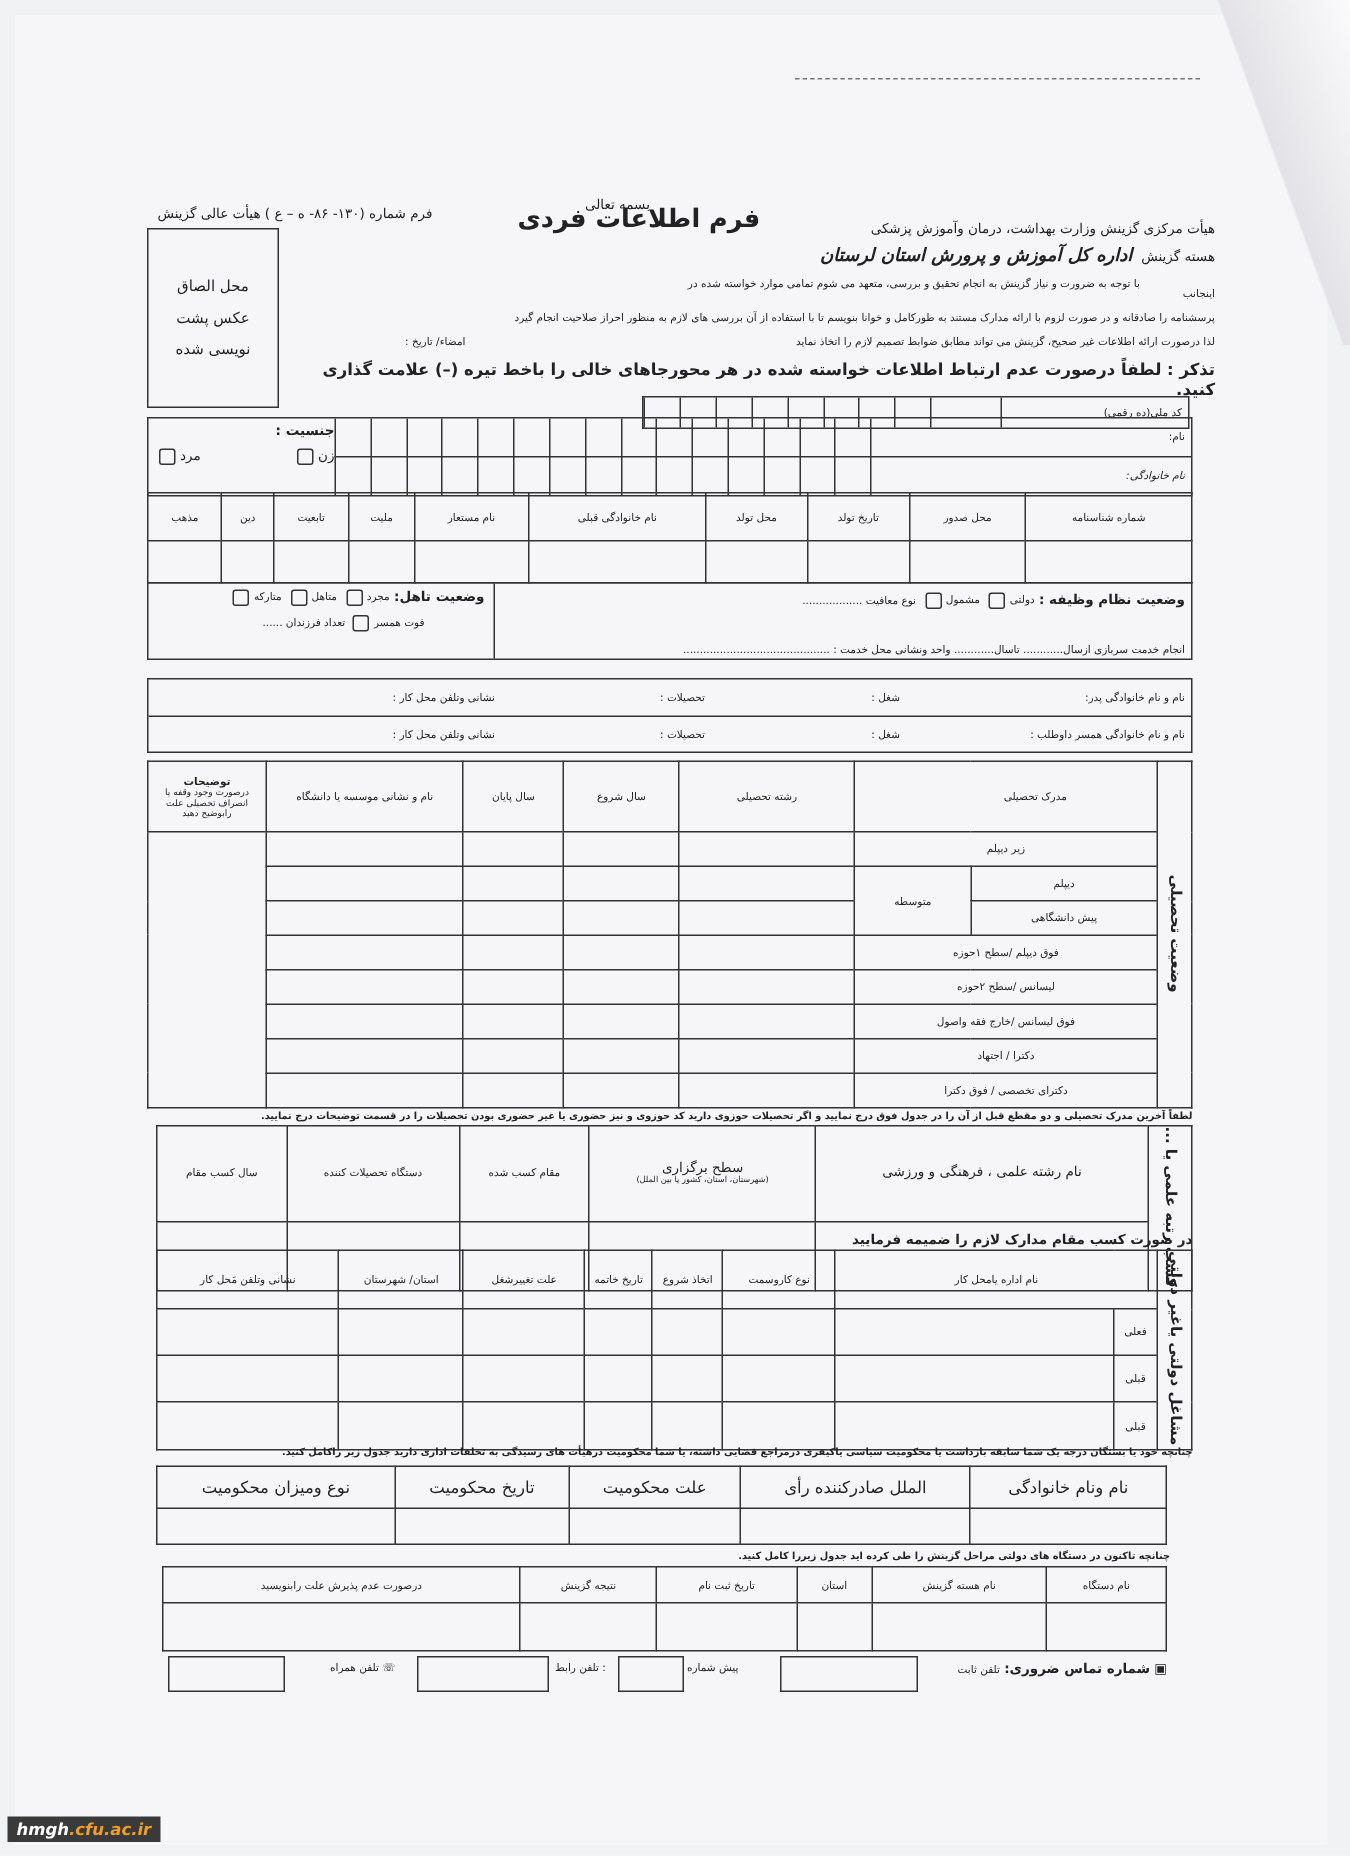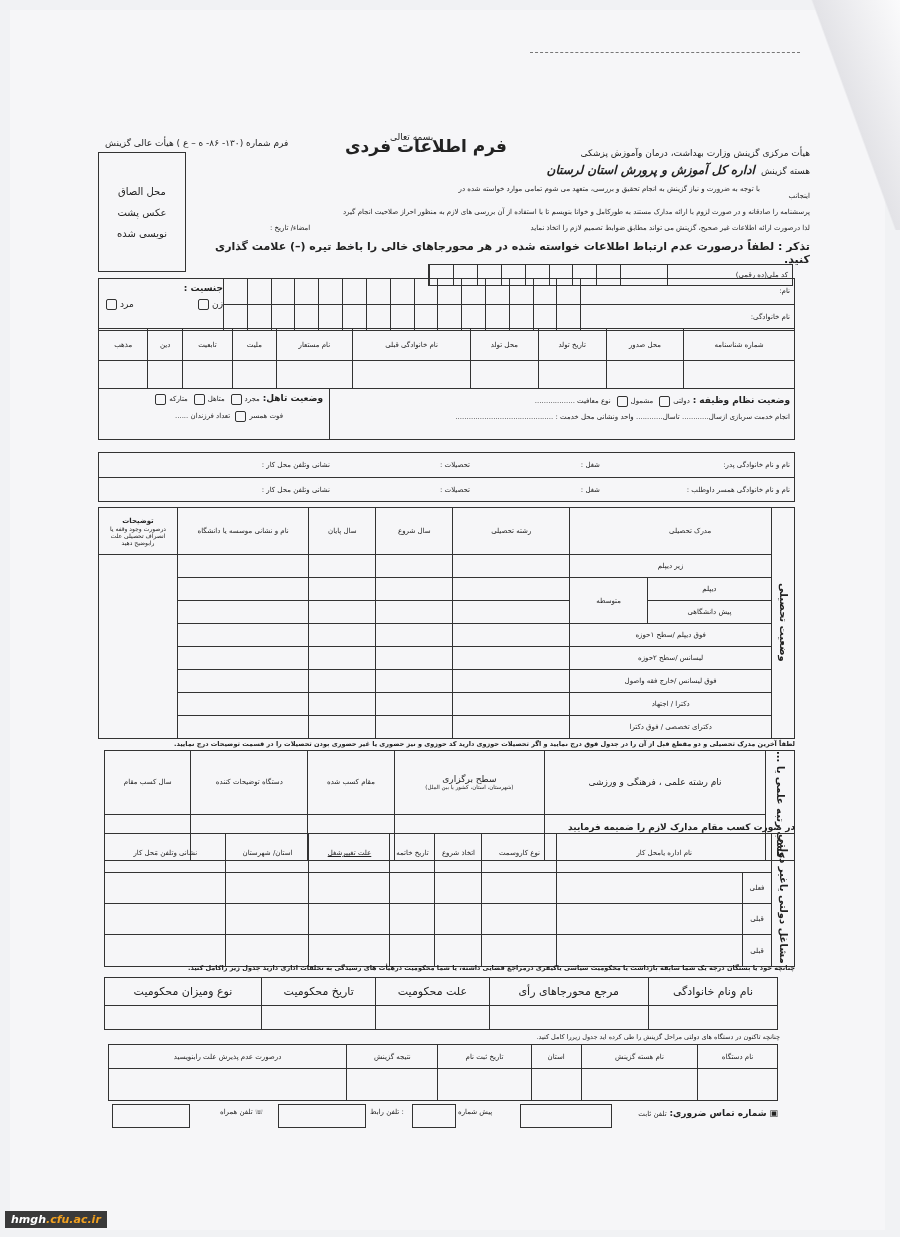--- a/index.html
+++ b/index.html
@@ -89,21 +89,21 @@
         <div style="flex:1;border-right:1px solid #333;"></div>
         <div style="flex:1;border-right:1px solid #333;"></div>
         <div style="flex:1;border-right:1px solid #333;"></div>
         <div style="flex:1;border-right:1px solid #333;"></div>
         <div style="flex:1;border-right:1px solid #333;"></div>
         <div style="flex:1;border-right:1px solid #333;"></div>
         <div style="flex:1;"></div>
     </div>
     <div class="abs" style="left:124px;top:25px;width:571px;border-top:1px solid #333;"></div>
     <div class="abs rtl tiny" style="right:4px;top:8px;">نام:</div>
-    <div class="abs rtl tiny" style="right:4px;top:34px;">نام خانوادگی:</div>
+    <div class="abs rtl tiny" style="right:4px;top:34px;font-style:italic;">نام خانوادگی:</div>
   </div>
 
   <table class="abs rtl tiny" style="left:0;top:64px;width:697px;height:60px;">
     <tbody>
         <tr style="height:32px;">
       <td>شماره شناسنامه</td>
       <td>محل صدور</td>
       <td>تاریخ تولد</td>
       <td>محل تولد</td>
       <td>نام خانوادگی قبلی</td>
@@ -139,21 +139,21 @@
     <div class="tiny" style="margin-top:6px;margin-right:40px;">
       <span><span>فوت همسر</span><span class="cb"></span></span>
       <span>تعداد فرزندان ......</span>
     </div>
   </div>
   <div class="abs rtl small" style="right:4px;top:6px;width:440px;">
     <span class="bold">وضعیت نظام وظیفه :</span>
     <span class="tiny"><span>دولتی</span><span class="cb"></span></span>
     <span class="tiny"><span>مشمول</span><span class="cb"></span></span>
     <span class="tiny">نوع معافیت ..................</span>
-    <div class="tiny" style="margin-top:6px;">انجام خدمت سربازی ازسال............ تاسال............ واحد ونشانی محل خدمت : ............................................</div>
+    <div class="tiny" style="margin-top:23px;">انجام خدمت سربازی ازسال............ تاسال............ واحد ونشانی محل خدمت : ............................................</div>
   </div>
 </div>
 
 <div class="abs rtl tiny" style="left:98px;top:452px;width:695px;height:48px;border:1px solid #333;">
   <div style="height:24px;border-bottom:1px solid #333;display:flex;align-items:center;gap:0;">
     <span style="width:190px;padding-right:4px;">نام و نام خانوادگی پدر:</span>
     <span style="width:130px;">شغل :</span>
     <span style="width:140px;">تحصیلات :</span>
     <span>نشانی وتلفن محل کار :</span>
   </div>
@@ -244,21 +244,21 @@
 <table class="abs rtl tiny" style="left:104px;top:750px;width:691px;height:64px;">
   <tbody>
       <tr style="height:36px;">
     <td rowspan="2" style="width:22px;"><span class="vlabel">کسب رتبه علمی یا ...</span></td>
     <td class="small">نام رشته علمی ، فرهنگی و ورزشی</td>
     <td>
           <div class="small">سطح برگزاری</div>
           <div style="font-size:5.5px;">(شهرستان، استان، کشور یا بین الملل)</div>
         </td>
     <td>مقام کسب شده</td>
-    <td>دستگاه توضیحات کننده</td>
+    <td>دستگاه تحصیلات کننده</td>
     <td>سال کسب مقام</td>
   </tr>
   <tr style="height:26px;">
         <td></td>
         <td></td>
         <td></td>
         <td></td>
         <td></td>
       </tr>
 </tbody>
@@ -266,21 +266,21 @@
 <div class="abs rtl small bold" style="right:105px;top:822px;">در صورت کسب مقام مدارک لازم را ضمیمه فرمایید</div>
 
 <table class="abs rtl tiny" style="left:104px;top:833px;width:691px;height:128px;">
   <tbody>
       <tr style="height:38px;">
     <td rowspan="4" style="width:16px;"><span class="vlabel">مشاغل دولتی یاغیر دولتی</span></td>
     <td colspan="2" style="width:130px;">نام اداره یامحل کار</td>
     <td style="width:68px;">نوع کاروسمت</td>
     <td style="width:40px;">اتخاذ شروع</td>
     <td style="width:38px;">تاریخ خاتمه</td>
-    <td style="width:74px;text-decoration:underline;">علت تغییرشغل</td>
+    <td style="width:74px;">علت تغییرشغل</td>
     <td style="width:76px;">استان/ شهرستان</td>
     <td>نشانی وتلفن مَحل کار</td>
   </tr>
   <tr style="height:30px;">
         <td style="width:22px;">فعلی</td>
         <td></td>
         <td></td>
         <td></td>
         <td></td>
         <td></td>
@@ -308,35 +308,35 @@
         <td></td>
       </tr>
 </tbody>
   </table>
 <div class="abs rtl" style="right:105px;top:964px;width:690px;font-size:6.5px;font-weight:bold;">چنانچه خود یا بستگان درجه یک شما سابقه بازداشت یا محکومیت سیاسی یاکیفری درمراجع قضایی داشته، یا شما محکومیت درهیأت های رسیدگی به تخلفات اداری دارید جدول زیر راکامل کنید.</div>
 
 <table class="abs rtl" style="left:104px;top:977px;width:674px;height:52px;font-size:11px;">
   <tbody>
       <tr style="height:28px;">
     <td>نام ونام خانوادگی</td>
-    <td>مرجع محورجاهای رأی</td>
+    <td>الملل صادرکننده رأی</td>
     <td>علت محکومیت</td>
     <td>تاریخ محکومیت</td>
     <td>نوع ومیزان محکومیت</td>
   </tr>
   <tr style="height:24px;">
         <td></td>
         <td></td>
         <td></td>
         <td></td>
         <td></td>
       </tr>
 </tbody>
   </table>
-<div class="abs rtl" style="right:120px;top:1033px;font-size:6.5px;font-weight:normal;text-align:right;">چنانچه تاکنون در دستگاه های دولتی مراحل گزینش را طی کرده اید جدول زیررا کامل کنید.</div>
+<div class="abs rtl" style="right:120px;top:1033px;font-size:6.5px;font-weight:bold;text-align:right;">چنانچه تاکنون در دستگاه های دولتی مراحل گزینش را طی کرده اید جدول زیررا کامل کنید.</div>
 
 <table class="abs rtl tiny" style="left:108px;top:1044px;width:670px;height:56px;">
   <tbody>
       <tr style="height:24px;">
     <td>نام دستگاه</td>
     <td>نام هسته گزینش</td>
     <td>استان</td>
     <td>تاریخ ثبت نام</td>
     <td>نتیجه گزینش</td>
     <td>درصورت عدم پذیرش علت رابنویسید</td>

